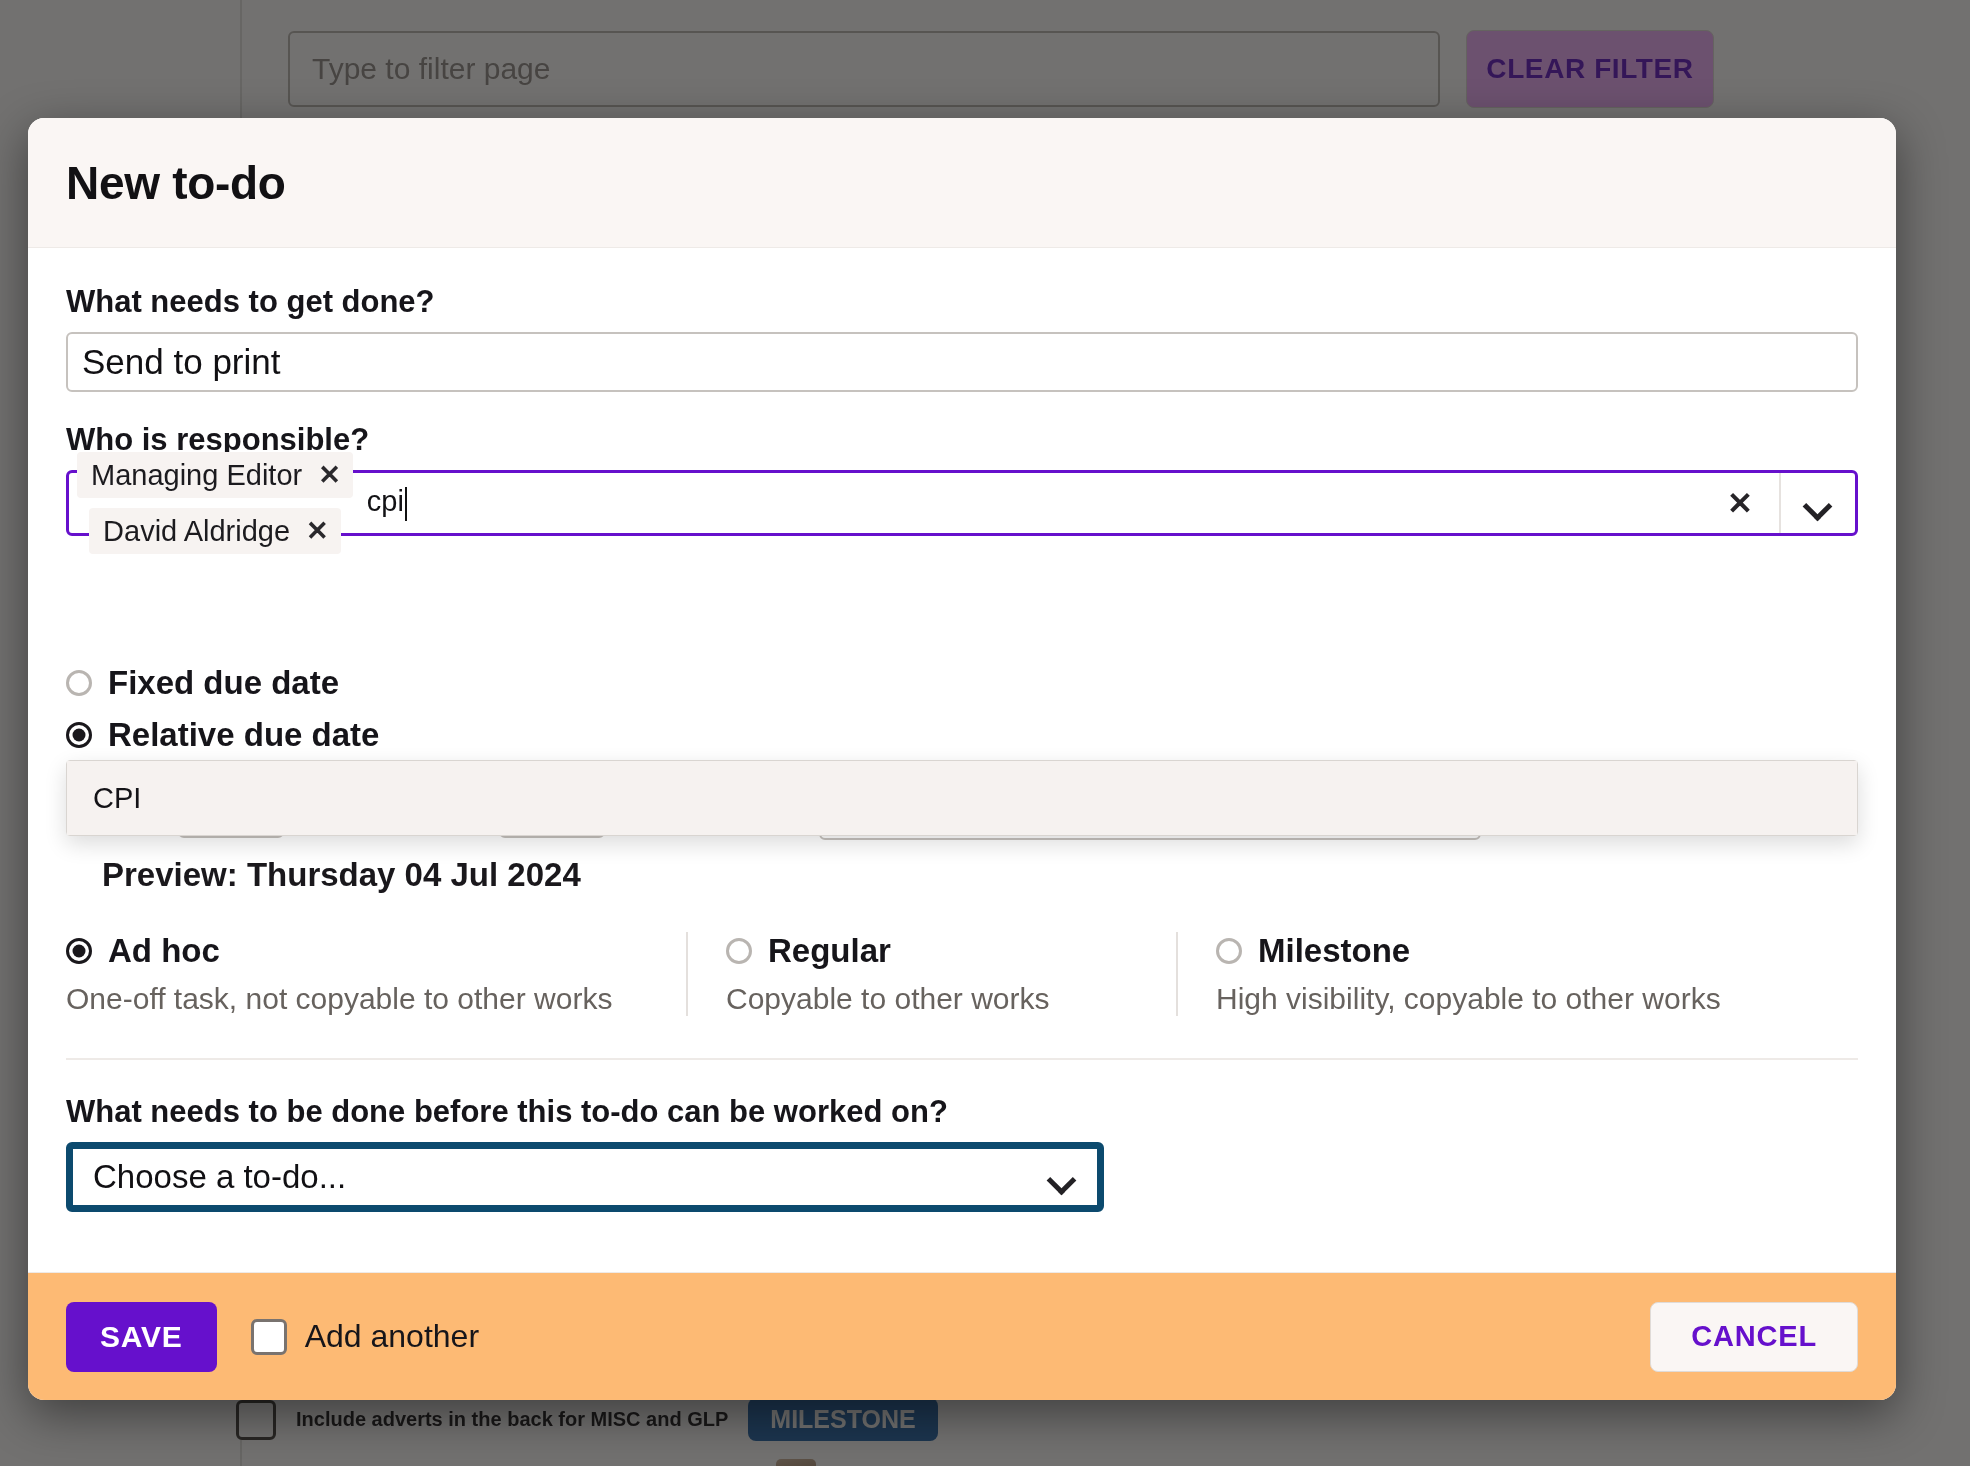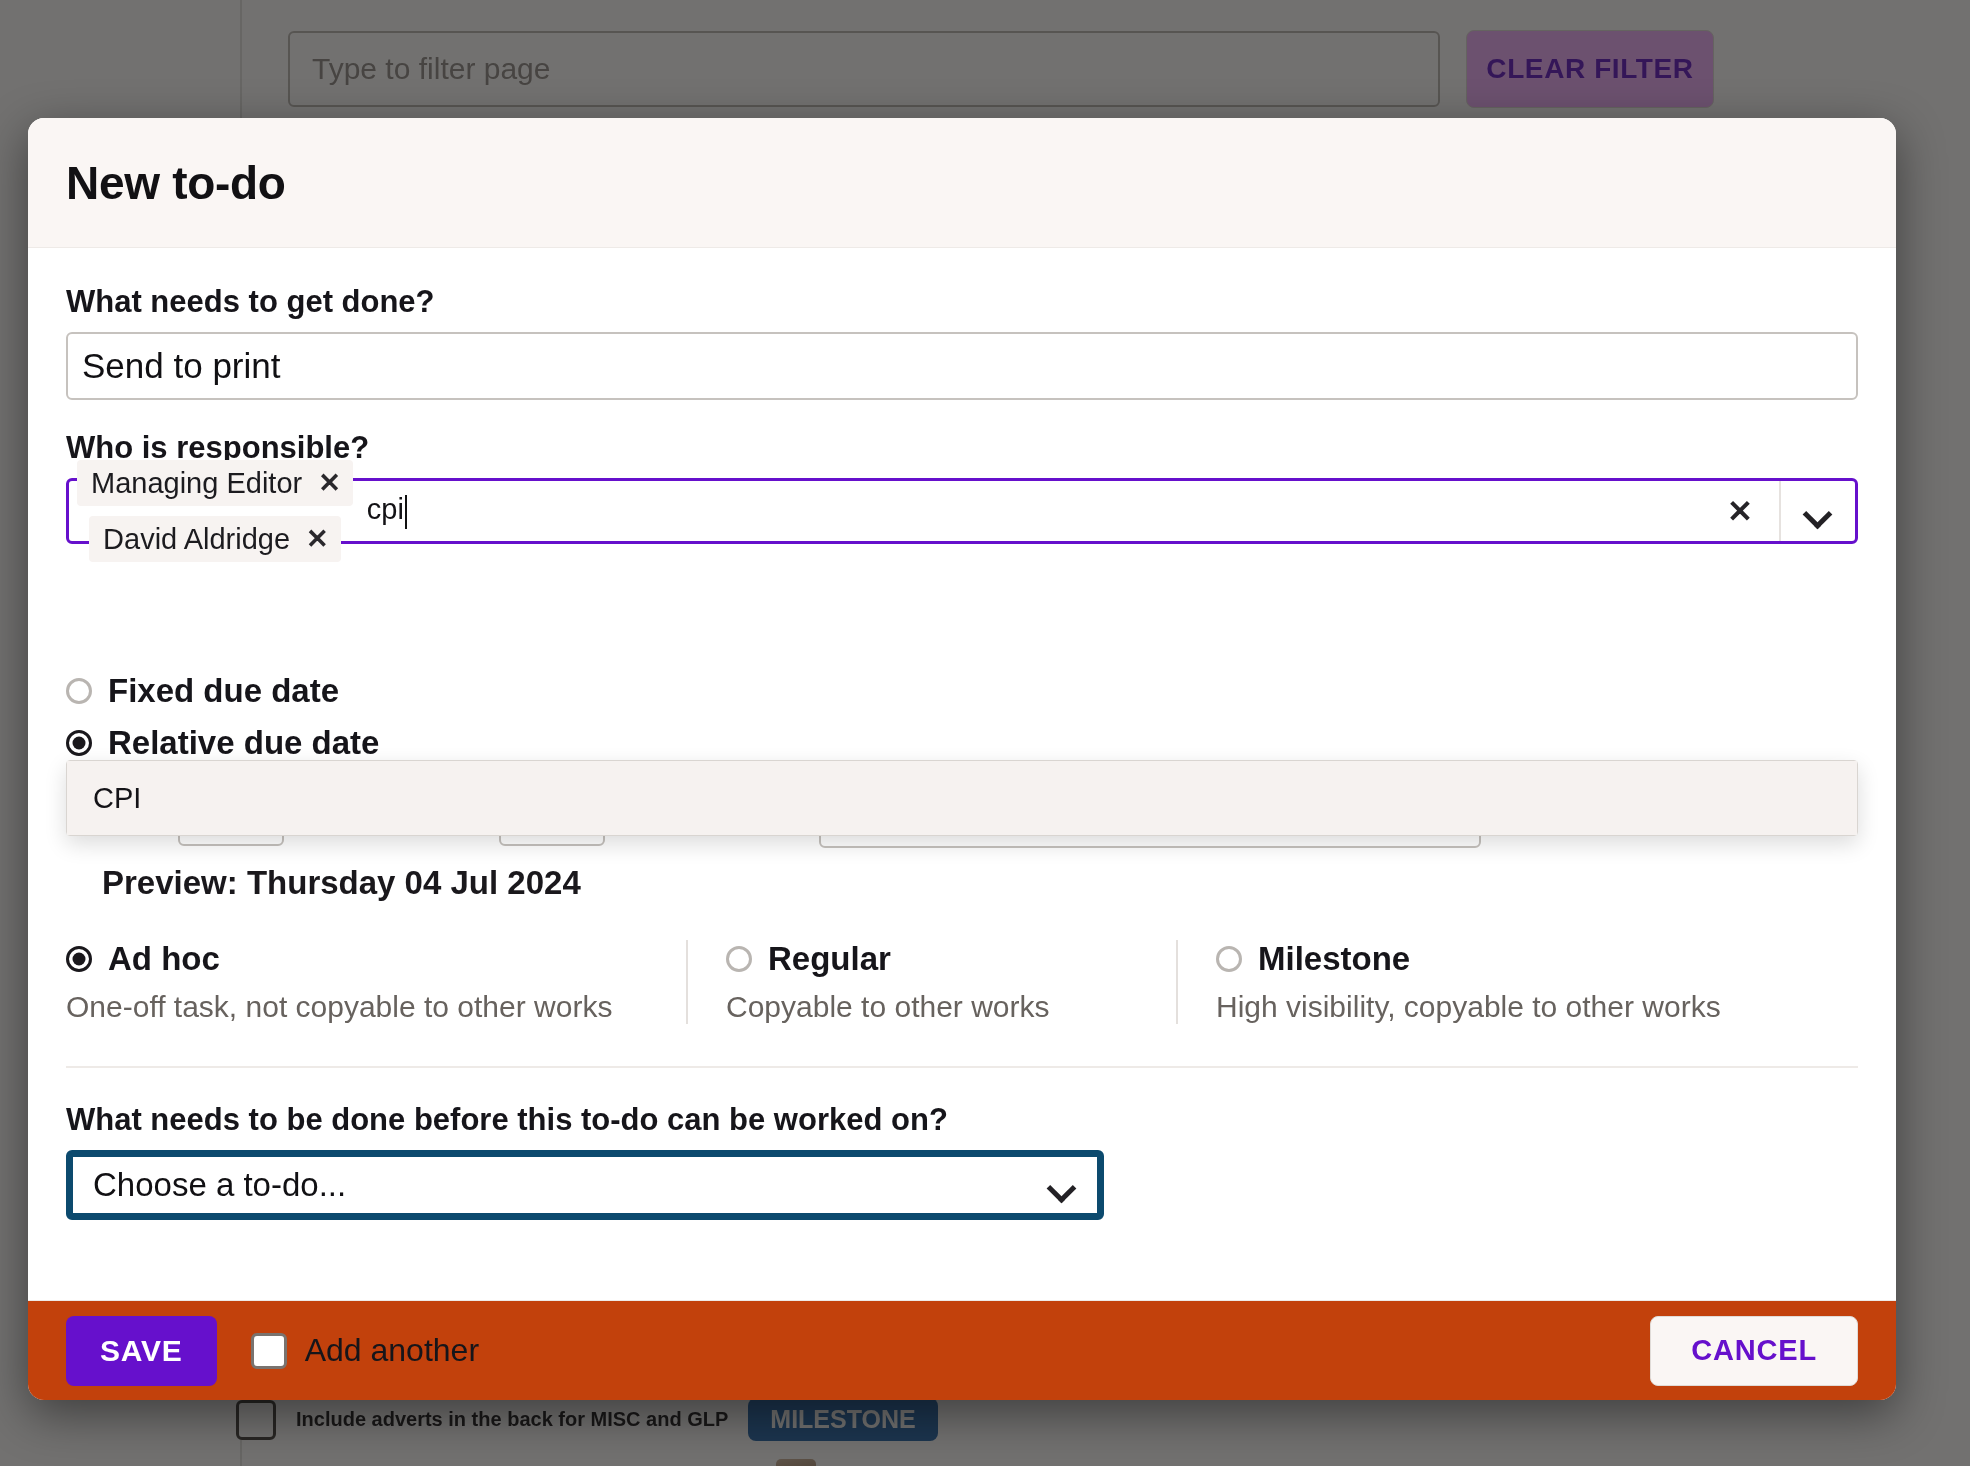--- a/index.html
+++ b/index.html
@@ -141,21 +141,21 @@
     position: relative;
   }
   .field-label {
     font-size: 31px;
     font-weight: 700;
     color: #16151a;
     margin-bottom: 12px;
   }
   .text-input {
     width: 100%;
-    height: 68px;
+    height: 60px;
     border: 2px solid #c6c2be;
     border-radius: 6px;
     background: #ffffff;
     box-sizing: border-box;
     display: flex; align-items: center;
     padding: 13px 14px;
     font-size: 35px;
     color: #111013;
   }
 
@@ -377,22 +377,22 @@
     background: #ffffff;
     box-sizing: border-box;
     display: flex; align-items: center;
     padding: 0 22px 0 20px;
     font-size: 33px;
     color: #111013;
   }
 
   
   .modal-footer {
-    height: 100px;
-    background: #c2410c;
+    height: 128px;
+    background: #fdba74;
     border-top: 1px solid #eeeae7;
     border-radius: 0 0 16px 16px;
     display: flex; align-items: center;
     padding: 0 38px;
     box-sizing: border-box;
     gap: 34px;
   }
   .save-btn {
     background: #6610cc;
     color: #ffffff;

